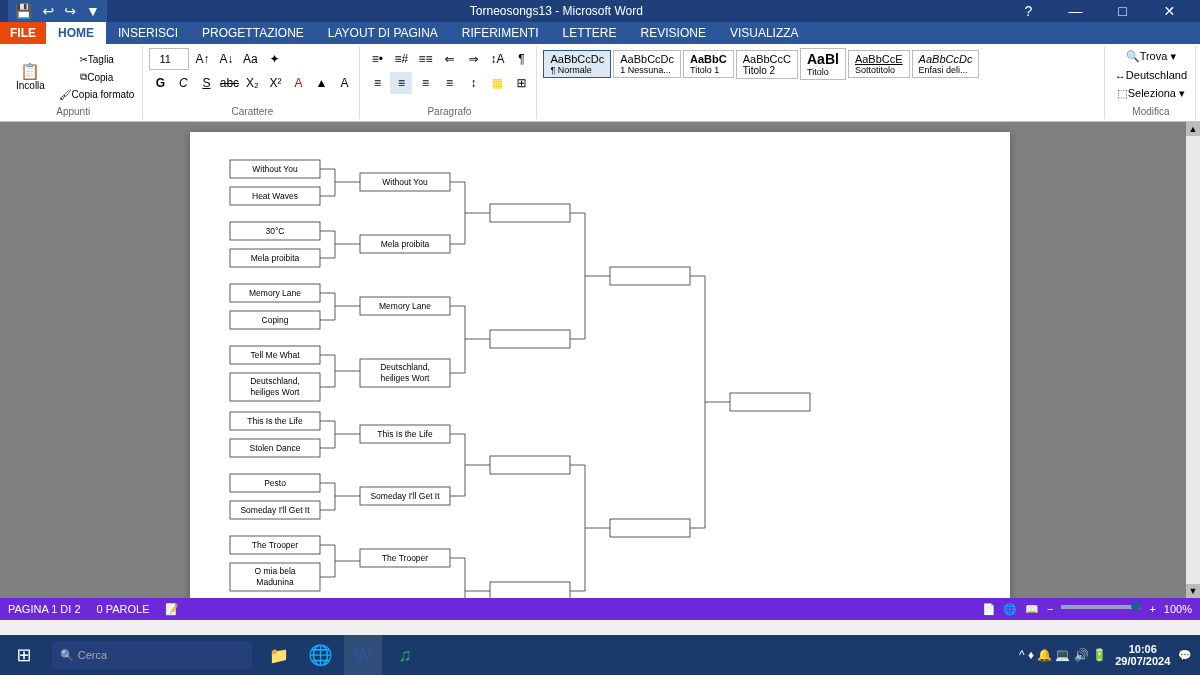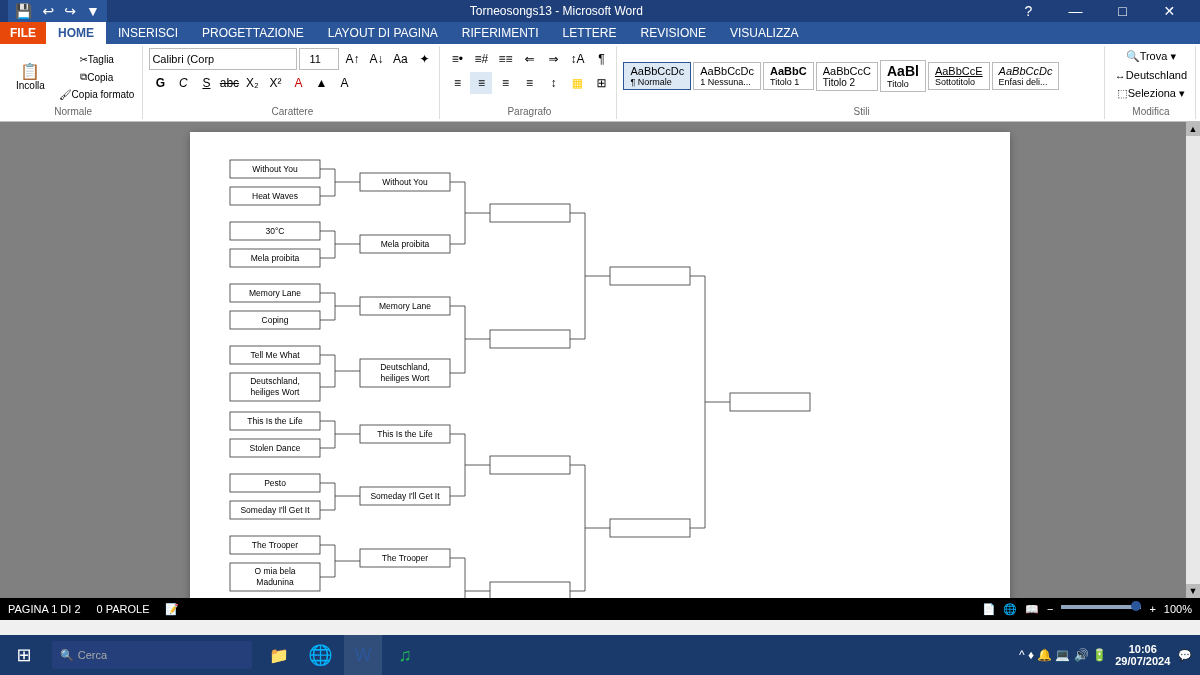--- a/index.html
+++ b/index.html
@@ -68,21 +68,21 @@
       position: relative;
     }
     .doc-page {
       background: white; width: 820px; min-height: 500px;
       box-shadow: 0 2px 8px rgba(0,0,0,0.3); padding: 20px;
       position: relative;
     }
 
     
     .statusbar {
-      height: 22px; background: #000000; display: flex; align-items: center;
+      height: 22px; background: #6d28d9; display: flex; align-items: center;
       color: white; font-size: 11px; padding: 0 8px; gap: 16px; justify-content: space-between;
     }
     .statusbar-right { margin-left: auto; display: flex; align-items: center; gap: 8px; }
 
     
     .file-tab { background: #e8490a; color: white; padding: 4px 10px; font-weight: bold; font-size: 12px; }
 
     .quick-access { display: flex; align-items: center; gap: 4px; background: #2b579a; padding: 2px 4px; }
     .qa-btn { color: white; font-size: 14px; cursor: pointer; padding: 1px 3px; }
   </style>
@@ -133,27 +133,26 @@
           <div class="rb-btn" style="flex-direction:row; font-size:10px;">
             <span>⧉</span>
             <span> Copia</span>
           </div>
           <div class="rb-btn" style="flex-direction:row; font-size:10px;">
             <span>🖌</span>
             <span> Copia formato</span>
           </div>
         </div>
       </div>
-      <span class="ribbon-group-label">Normale</span>
+      <span class="ribbon-group-label">Appunti</span>
     </div>
 
     <div class="ribbon-group">
       <div class="ribbon-group-content" style="flex-direction:column; align-items:flex-start;">
         <div class="font-row">
-          <input class="font-select" type="text" value="Calibri (Corp" style="">
           <input class="font-size-select" type="text" value="11" style="">
           <button class="fmt-btn">A↑</button>
           <button class="fmt-btn">A↓</button>
           <button class="fmt-btn">Aa</button>
           <button class="fmt-btn">✦</button>
         </div>
         <div class="format-btns">
           <button class="fmt-btn bold">G</button>
           <button class="fmt-btn italic">C</button>
           <button class="fmt-btn underline">S</button>
@@ -186,21 +185,21 @@
           <button class="fmt-btn">≡</button>
           <button class="fmt-btn">↕</button>
           <button class="fmt-btn" style="color:#ffcc00;">▦</button>
           <button class="fmt-btn">⊞</button>
         </div>
       </div>
       <span class="ribbon-group-label">Paragrafo</span>
     </div>
 
     <div class="ribbon-group" style="flex:1;">
-      <div class="ribbon-group-content" style="flex-wrap:wrap; align-content:flex-start;margin-top:12px;">
+      <div class="ribbon-group-content" style="flex-wrap:wrap; align-content:flex-start;">
         <div class="style-item active">
           <div style="font-size:11px;">AaBbCcDc</div>
           <div style="font-size:9px;">¶ Normale</div>
         </div>
         <div class="style-item">
           <div style="font-size:11px;">AaBbCcDc</div>
           <div style="font-size:9px;">1 Nessuna...</div>
         </div>
         <div class="style-item">
           <div style="font-size:11px; font-weight:bold;">AaBbC</div>
@@ -216,21 +215,20 @@
         </div>
         <div class="style-item">
           <div style="font-size:11px;text-decoration:underline;">AaBbCcE</div>
           <div style="font-size:9px;">Sottotitolo</div>
         </div>
         <div class="style-item">
           <div style="font-size:11px; font-style:italic;">AaBbCcDc</div>
           <div style="font-size:9px;">Enfasi deli...</div>
         </div>
       </div>
-      <span class="ribbon-group-label">Stili</span>
     </div>
 
     <div class="ribbon-group">
       <div class="ribbon-group-content" style="flex-direction:column; gap:2px;">
         <div class="rb-btn" style="flex-direction:row; font-size:11px; justify-content:flex-start;">
           <span>🔍</span>
           <span> Trova ▾</span>
         </div>
         <div class="rb-btn" style="flex-direction:row; font-size:11px; justify-content:flex-start;">
           <span>↔</span>

